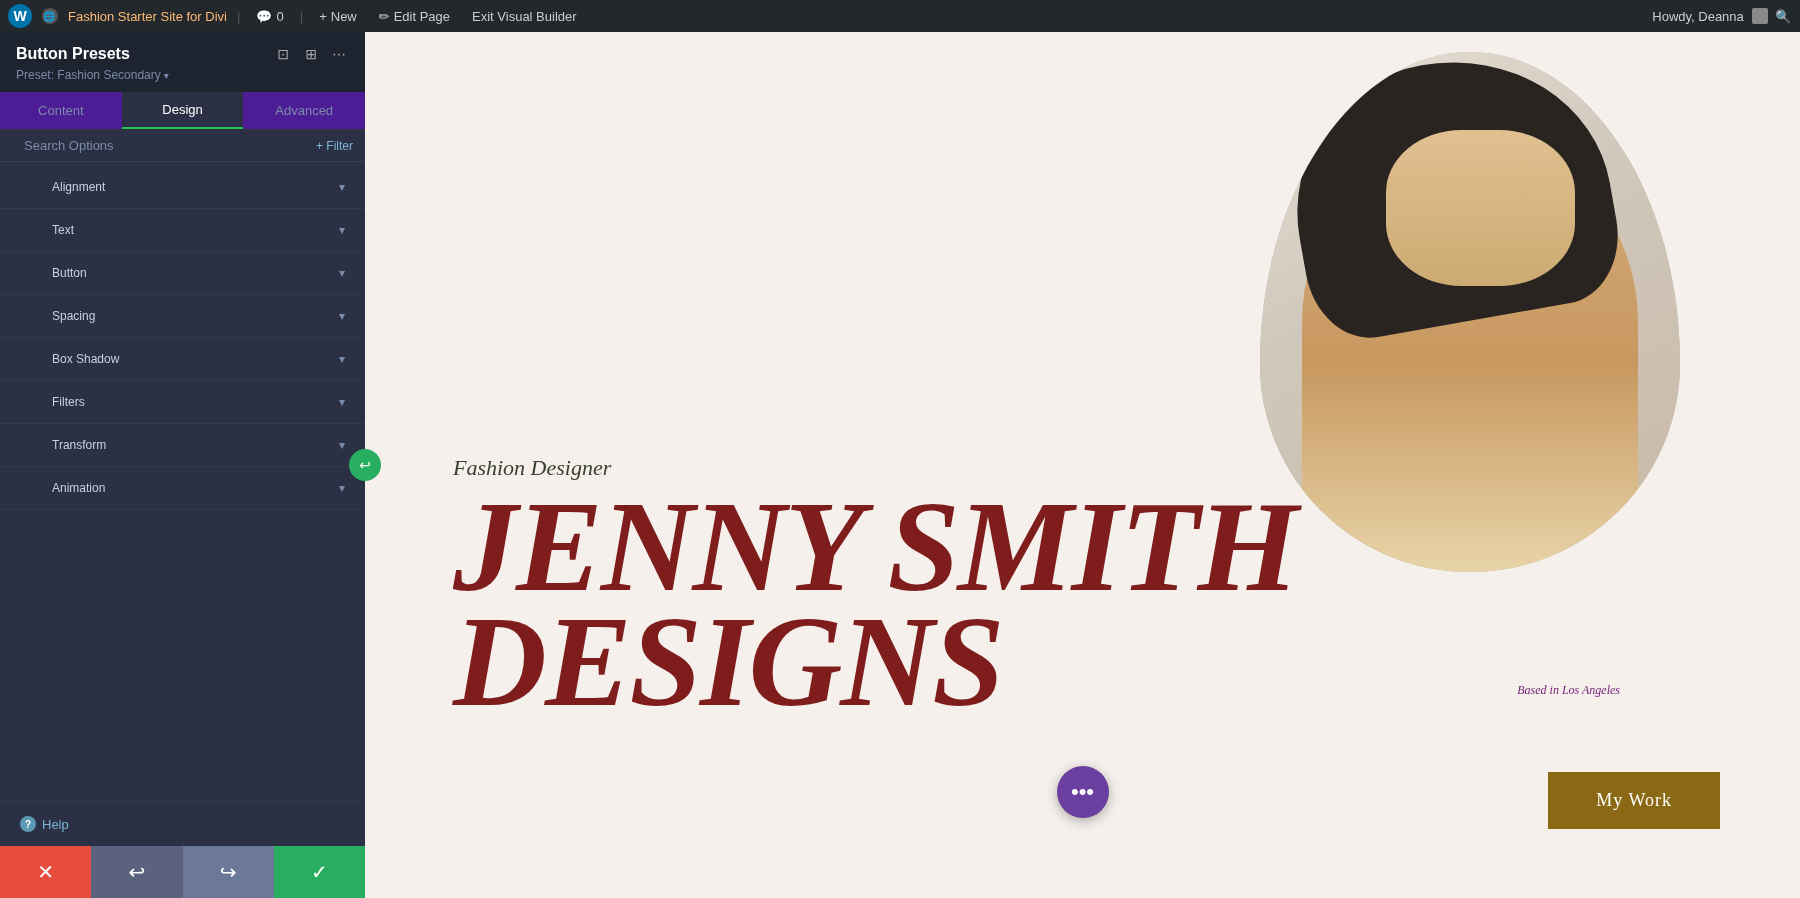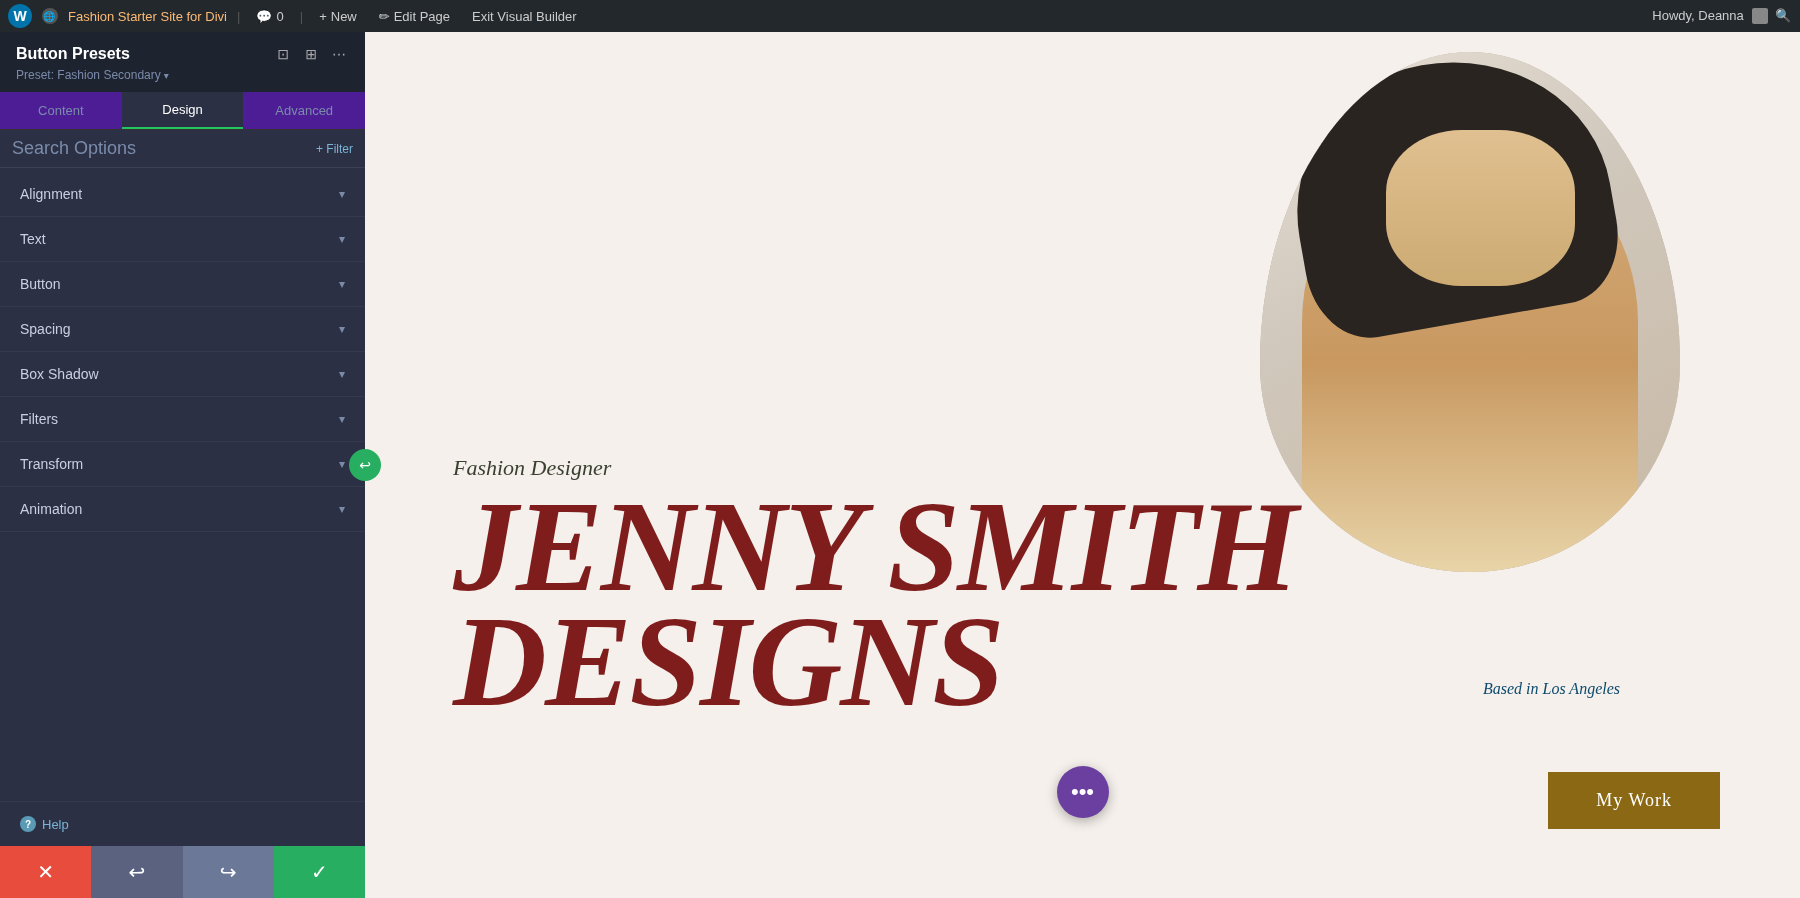--- a/index.html
+++ b/index.html
@@ -43,21 +43,21 @@
     .topbar-sep { color: #555; font-size: 13px; }
     .topbar-btn {
       color: #ccc;
       font-size: 13px;
       display: flex; align-items: center; gap: 4px;
       cursor: pointer;
       padding: 2px 6px;
       border-radius: 3px;
     }
     .topbar-right {
-      display: flex; align-items: flex-start; gap: 8px;
+      display: flex; align-items: center; gap: 8px;
       color: #ccc; font-size: 13px;
     }
     .user-avatar {
       width: 16px; height: 16px;
       background: #888;
       border-radius: 2px;
     }
 
     
     .main-area {
@@ -139,22 +139,23 @@
       padding: 8px 12px;
       background: #2b3044;
       border-bottom: 1px solid #3a4155;
       gap: 8px;
     }
     .search-input {
       flex: 1;
       background: transparent;
       border: none;
       color: #c4b5fd;
-      font-size: 18px;
+      font-size: 13px;
       outline: none;
+      margin-left: 12px;
     }
     .search-input::placeholder { color: #7a8baa; }
     .filter-btn {
       color: #7ab3d4;
       font-size: 12px;
       cursor: pointer;
       display: flex; align-items: center; gap: 3px;
     }
 
     
@@ -170,21 +171,22 @@
     .option-item {
       display: flex;
       align-items: center;
       justify-content: space-between;
       padding: 14px 20px;
       cursor: pointer;
       border-bottom: 1px solid #333a4d;
     }
     .option-label {
       color: #c8d0e0;
-      font-size: 14px;
+      font-size: 12px;
+      margin-left: 32px;
     }
     .option-arrow {
       color: #7a8baa;
       font-size: 12px;
     }
 
     
     .sidebar-footer {
       padding: 14px 20px;
       border-top: 1px solid #333a4d;
@@ -295,22 +297,22 @@
       width: 100%;
       height: 100%;
       background: linear-gradient(160deg, #d4cdc5 0%, #b8b0a5 30%, #c9bfb0 60%, #e0d5c8 100%);
       position: relative;
     }
 
     .hero-location {
       position: absolute;
       right: 180px;
       bottom: 200px;
-      font-size: 16px;
-      color: #0c4a6e;
+      font-size: 12px;
+      color: #701a75;
       font-style: italic;
       font-family: Georgia, serif;
     }
 
     .hero-my-work-btn {
       position: absolute;
       right: 80px;
       bottom: 69px;
       background: #8b6914;
       color: white;

